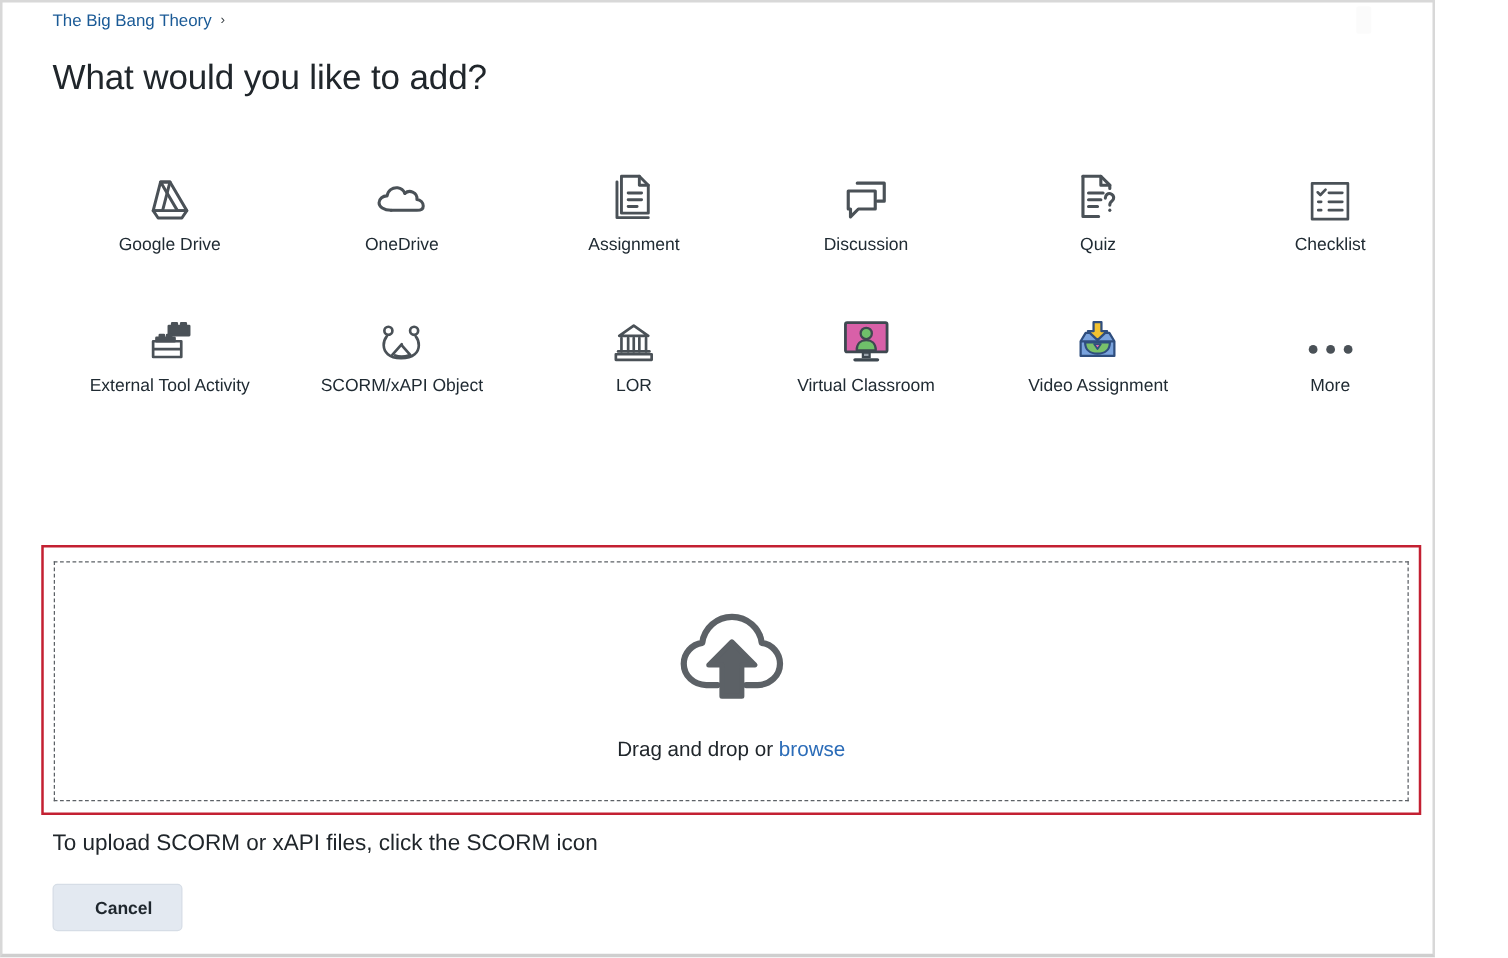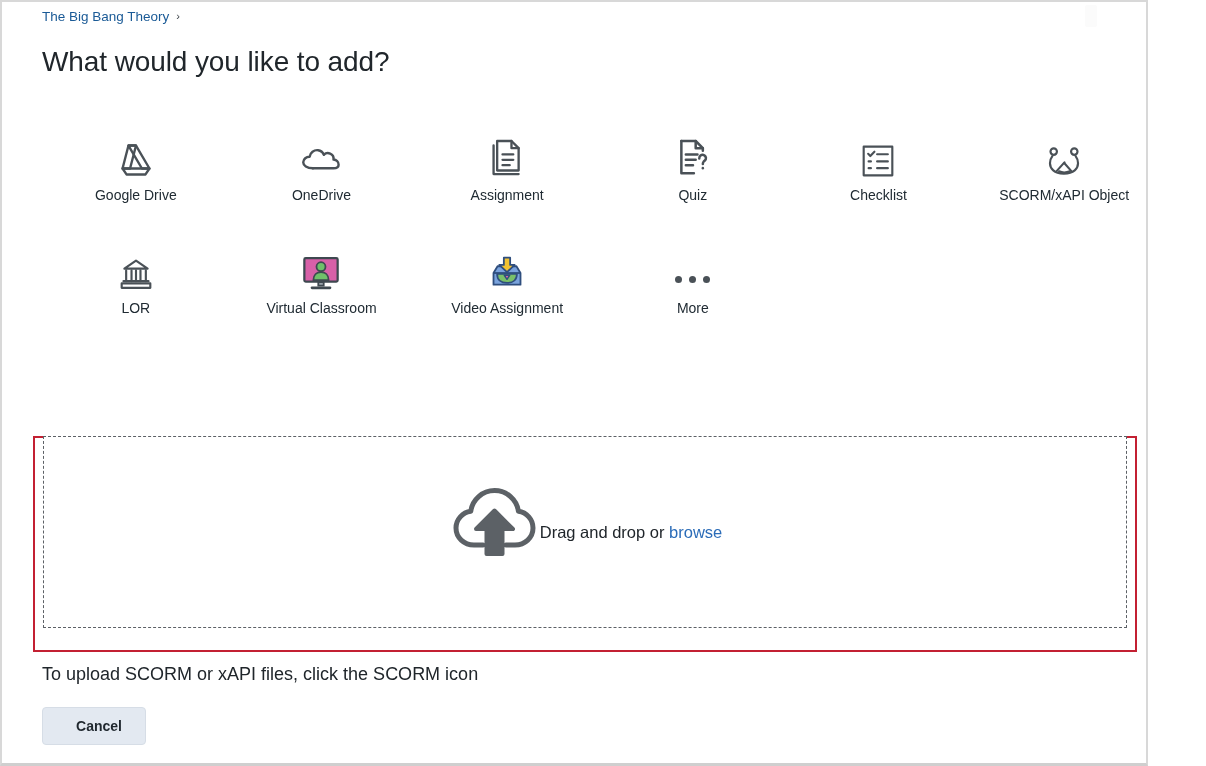--- a/index.html
+++ b/index.html
@@ -112,27 +112,27 @@
     left: 31px;
     top: 434px;
     width: 1104px;
     height: 216px;
     border: 2px solid #c32032;
     box-sizing: border-box;
   }
   .dropzone {
     position: absolute;
     left: 41px;
-    top: 434px;
+    top: 447px;
     width: 1084px;
     height: 192px;
     box-sizing: border-box;
     border: 1px dashed #5c6166;
     display: flex;
-    flex-direction: row;
+    flex-direction: column;
     align-items: center;
     justify-content: center;
     background: #ffffff;
     cursor: pointer;
   }
   .dropzone .cloud {
     margin-bottom: 22px;
     margin-top: 4px;
   }
   .drop-text {
@@ -230,20 +230,29 @@
         <svg width="34" height="40" viewBox="0 0 38 44" fill="none" stroke="#4a5157" stroke-width="2.6" stroke-linecap="round" stroke-linejoin="round">
           <path d="M8 3 H24 L32 11 V36 H8 Z"></path>
           <path d="M24 3 V11 H32"></path>
           <path d="M14 18 H26 M14 24 H26 M14 30 H22"></path>
           <path d="M4 8 V40 H32"></path>
         </svg>
       </span>
       <span class="label">Assignment</span>
     </div>
 
+    <div class="tool">
+      <span class="glyph">
+        <svg width="38" height="36" viewBox="0 0 42 40" fill="none" stroke="#4a5157" stroke-width="2.8" stroke-linecap="round" stroke-linejoin="round">
+          <path d="M13 5 H37 V21 H31"></path>
+          <path d="M5 12 H29 V28 H14 L7 35 V28 H5 Z"></path>
+        </svg>
+      </span>
+      <span class="label">Discussion</span>
+    </div>
 
     <div class="tool">
       <span class="glyph">
         <svg width="34" height="40" viewBox="0 0 38 44" fill="none" stroke="#4a5157" stroke-width="2.8" stroke-linecap="round" stroke-linejoin="round">
           <path d="M6 3 H22 L30 11 V14"></path>
           <path d="M6 3 V39 H20"></path>
           <path d="M22 3 V11 H30"></path>
           <path d="M11 18 H24 M11 24 H22 M11 30 H19"></path>
           <path d="M26 22.5 C26 19.7 28.3 18 30.6 18.6 C32.6 19.1 33.9 21.2 33.3 23.2 C32.9 24.6 31.6 25.3 30.8 26.2 C30.2 26.9 30 27.7 30 28.8"></path>
           <path d="M30 33.3 v0.2"></path>
@@ -258,20 +267,31 @@
           <rect x="3" y="3" width="32" height="32"></rect>
           <path d="M8 11 l2.4 2.4 L15 8.6"></path>
           <path d="M18 11.5 H30"></path>
           <path d="M8.5 19.5 h2.6 M18 19.5 H30"></path>
           <path d="M8.5 27 h2.6 M18 27 H30"></path>
         </svg>
       </span>
       <span class="label">Checklist</span>
     </div>
 
+    <div class="tool row2">
+      <span class="glyph">
+        <svg width="40" height="36" viewBox="0 0 44 40" fill="none" stroke="#4a5157" stroke-width="2.4" stroke-linejoin="round">
+          <path d="M24 4 h4 v2.5 h4 v-2.5 h4 v2.5 h3 v8 H21 v-8 h3 z" fill="#4a5157"></path>
+          <path d="M10 17 h3 v-2.5 h3.5 v2.5 h3 v-2.5 h3.5 v2.5 h3 v3 H10 z" fill="#4a5157"></path>
+          <rect x="7" y="20" width="25" height="14" fill="none"></rect>
+          <path d="M7 27 H32"></path>
+        </svg>
+      </span>
+      <span class="label">External Tool Activity</span>
+    </div>
 
     <div class="tool row2">
       <span class="glyph">
         <svg width="38" height="34" viewBox="0 0 42 38" fill="none" stroke="#4a5157" stroke-width="2.4" stroke-linecap="round" stroke-linejoin="round">
           <circle cx="9.5" cy="8.5" r="3.6"></circle>
           <circle cx="32.5" cy="8.5" r="3.6"></circle>
           <path d="M8 13.5 C4.5 18 4 25 9 29.5 C14 34 27 34.5 33 29.5 C38 25.3 37.5 18 34 13.5"></path>
           <path d="M13 30 L21.5 20.5"></path>
           <path d="M29 30 L21.5 21.5"></path>
           <path d="M15.5 30.5 C18.5 32 24 32 27.5 30.5"></path>

